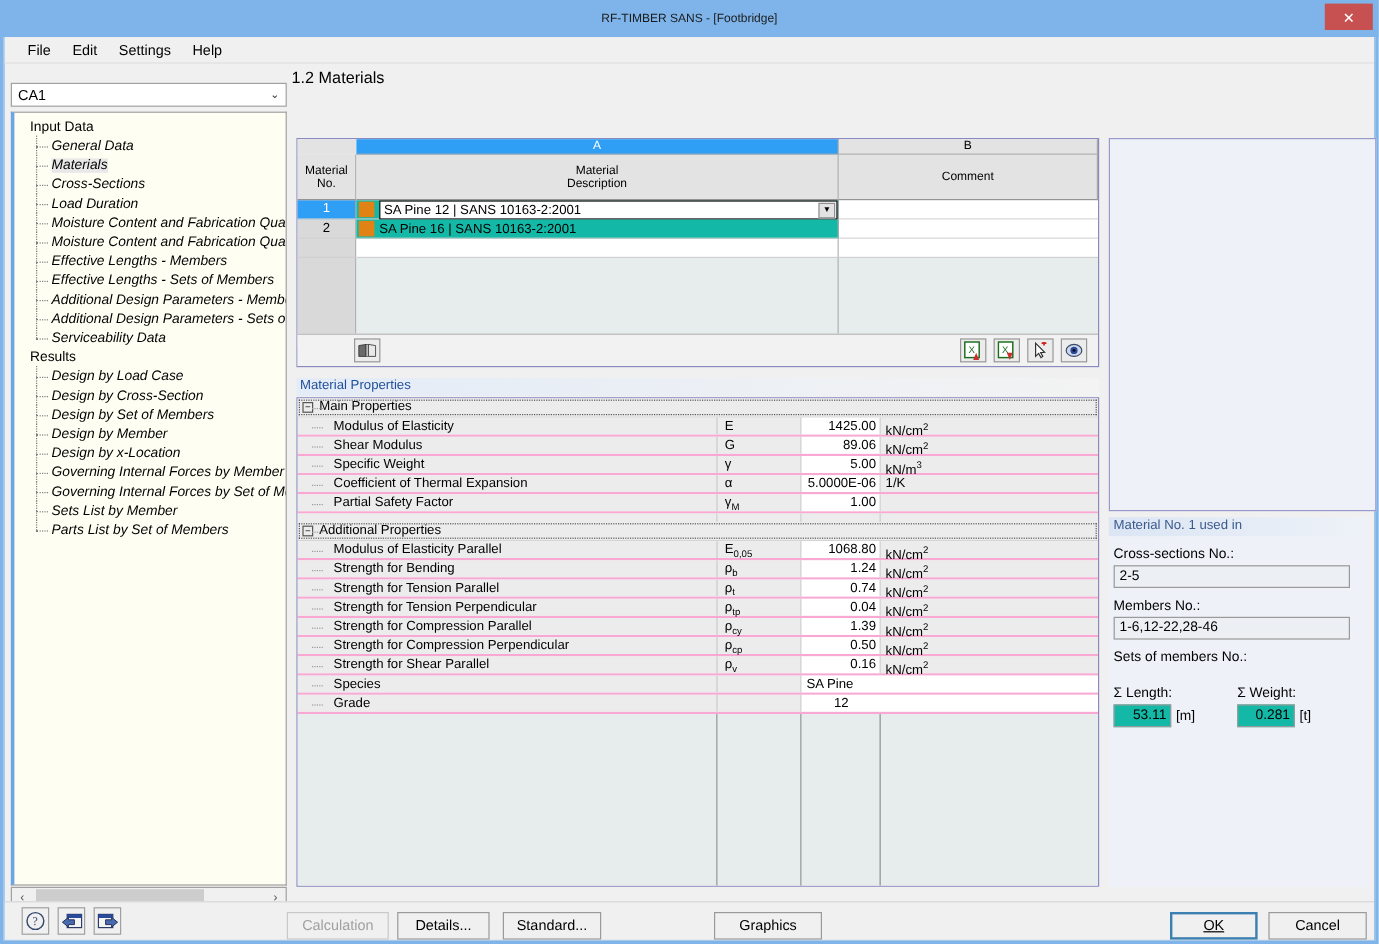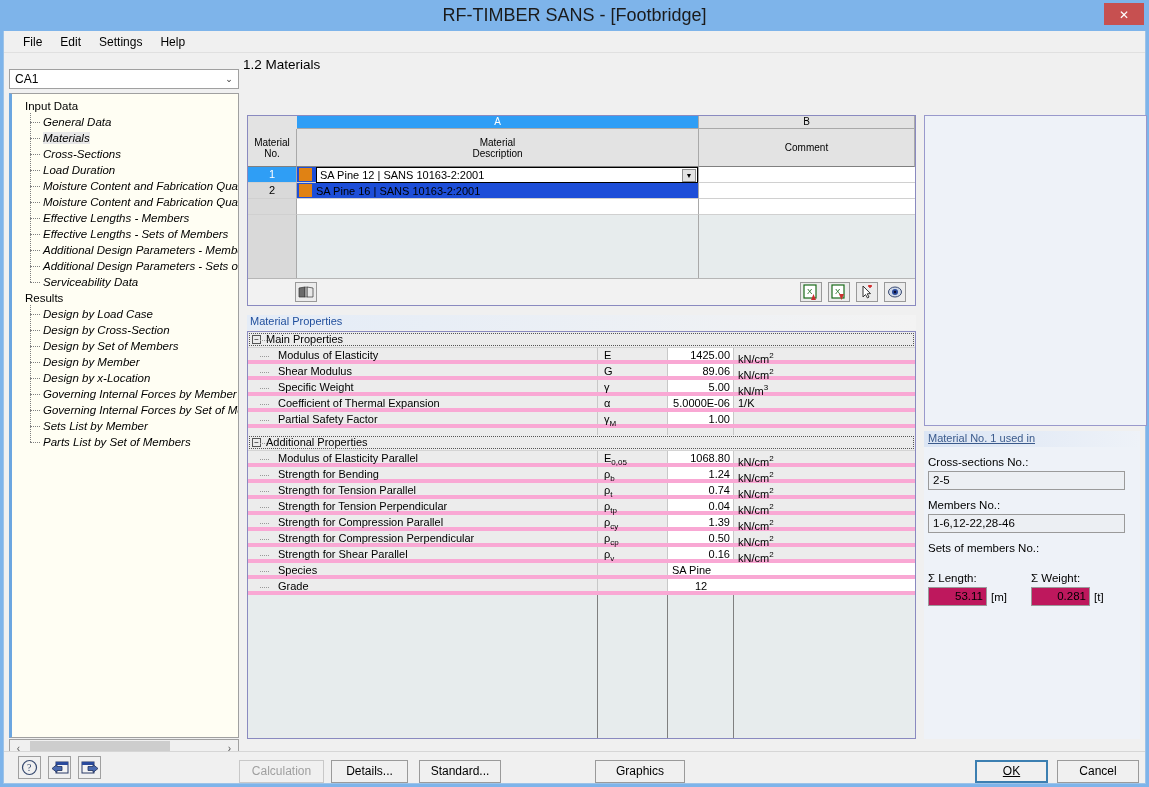--- a/index.html
+++ b/index.html
@@ -20,21 +20,21 @@
   }
 
   
   .titlebar {
     position: absolute; left: 0; top: 0; width: 1149px; height: 31px;
     background: #7eb4ea;
   }
   .titlebar-text {
     position: absolute; left: 0; top: 0; width: 1149px; height: 31px;
     line-height: 31px; text-align: center;
-    font-size: 18px; color: #1b1b1b;
+    font-size: 10px; color: #1b1b1b;
   }
   .close-btn {
     position: absolute; right: 5px; top: 3px; width: 40px; height: 22px;
     background: #c75050;
     border: none;
     color: #fff; font-size: 12px; line-height: 22px; text-align: center;
     cursor: pointer;
   }
 
   
@@ -145,21 +145,21 @@
   .mg-subhdr .c1 { width: 402px; }
   .mg-subhdr .c2 { width: 216px; }
   .mg-row { display: flex; height: 16px; }
   .mg-cell-no {
     width: 49px; border-right: 1px solid #a9a9a9; border-bottom: 1px solid #d0d0d0;
     text-align: center; font-size: 11px; line-height: 15px; background: #d9d9d9;
   }
   .mg-row.selected .mg-cell-no { background: #2f9ef5; color: #fff; }
   .mg-cell-desc {
     width: 402px; border-right: 1px solid #a9a9a9; border-bottom: 1px solid #d0d0d0;
-    background: #1d4ed8; display: flex; align-items: center; position: relative;
+    background: #14b8a6; display: flex; align-items: center; position: relative;
   }
   .mg-swatch { width: 13px; height: 13px; margin: 0 4px 0 2px; background: #e08214; flex: 0 0 auto;}
   .mg-desc-text { font-size: 11px; flex: 1; }
   .mg-row.selected .mg-cell-desc .editbox {
     position: absolute; left: 19px; top: 0px; right: 0px; height: 16px;
     border: 1px solid #000; background: #fff; display: flex; align-items: center;
   }
   .mg-row.selected .mg-desc-text { padding-left: 3px; }
   .mg-dropbtn {
     width: 14px; height: 13px; background: #e3e3e3; border: 1px solid #8f8f8f;
@@ -190,21 +190,21 @@
   
   .props-hdr {
     position: absolute; left: 243px; top: 284px; width: 669px; height: 15px;
     font-size: 11px; color: #1f4e9c; padding-left: 3px;
     background: linear-gradient(to right, #e4ecf7, #f3f3f3);
   }
   .props {
     position: absolute; left: 243px; top: 300px; width: 669px; height: 408px;
     border: 1px solid #8a8ac0; background: #fff; overflow: hidden;
   }
-  .prow { display: flex; height: 16px; border-bottom: 4px solid #f9a8d4; }
+  .prow { display: flex; height: 16px; border-bottom: 2px solid #f9a8d4; }
   .prow.group { background: #ececec; border-bottom: 1px solid #d4d4d4; }
   .prow.group .pname {
     width: 667px; display: flex; align-items: center; font-size: 11px;
     padding-left: 4px; border-right: none;
     outline: 1px dotted #555; outline-offset: -2px;
   }
   .exp-box {
     width: 9px; height: 9px; border: 1px solid #555; background: #ececec;
     margin-right: 5px; font-size: 8px; line-height: 7px; text-align: center;
     display: inline-block; color: #000; flex: 0 0 auto;
@@ -246,38 +246,38 @@
   .pfiller .f4 { width: 181px; background: #e7eced;}
 
   
   .preview {
     position: absolute; left: 920px; top: 84px; width: 223px; height: 311px;
     background: #eef2f8; border: 1px solid #9999cc;
   }
   .usedin-hdr {
     position: absolute; left: 920px; top: 400px; width: 216px; height: 16px;
     background: linear-gradient(to right, #dbe5f4, #eef2f8);
-    font-size: 11px; color: #3a5a8c; padding-left: 4px; line-height: 15px; text-decoration: underline;
+    font-size: 11px; color: #3a5a8c; padding-left: 4px; line-height: 15px;
   }
   .usedin {
     position: absolute; left: 920px; top: 416px; width: 216px; height: 292px;
     background: #eef2f8;
   }
   .ui-label { font-size: 11.5px; padding-left: 4px; margin-top: 9px; }
   .ui-field {
     margin: 3px 0 0 4px; width: 197px; height: 19px;
     background: #eceff3; border: 1px solid #9a9a9a;
     font-size: 11.5px; line-height: 17px; padding-left: 4px;
   }
   .ui-row2 { display: flex; margin-top: 18px; padding-left: 4px; }
   .ui-col { }
   .ui-col .lbl { font-size: 11.5px; }
   .ui-small-wrap { display: flex; align-items: center; margin-top: 3px; }
   .ui-small {
-    width: 59px; height: 19px; background: #be185d; border: 1px solid #9a9a9a;
+    width: 48px; height: 19px; background: #14b8a6; border: 1px solid #9a9a9a;
     font-size: 11.5px; line-height: 17px; text-align: right; padding-right: 3px;
   }
   .ui-unit { font-size: 11.5px; margin-left: 4px; }
 
   
   .bottombar {
     position: absolute; left: 0; top: 720px; width: 1141px; height: 32px;
     background: #f0f0f0; border-top: 1px solid #d6d6d6;
   }
   .bb-icons { position: absolute; left: 14px; top: 4px; display: flex; gap: 7px; }

